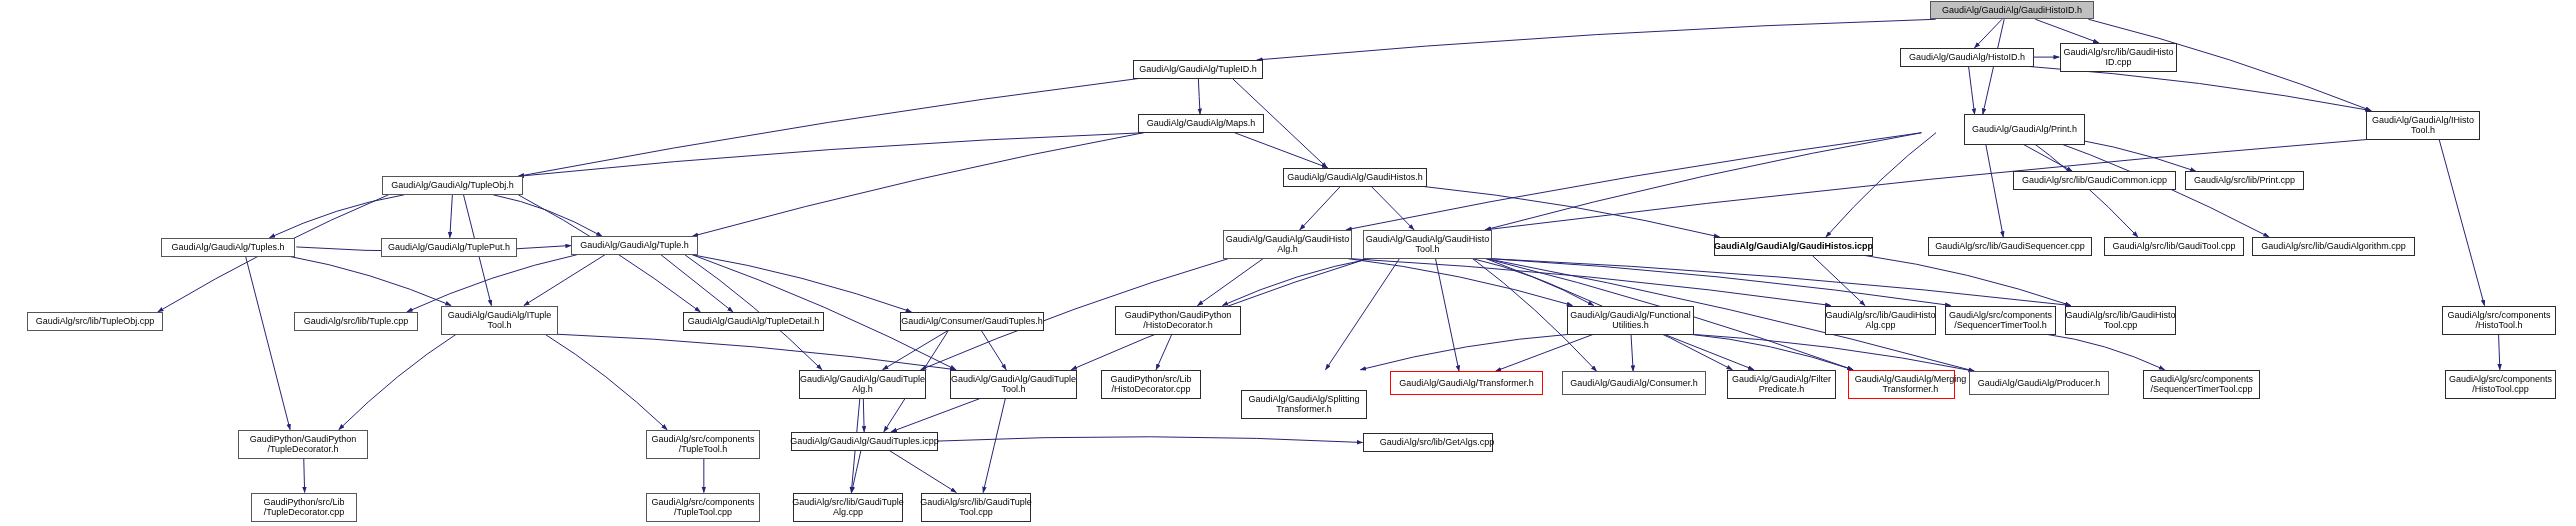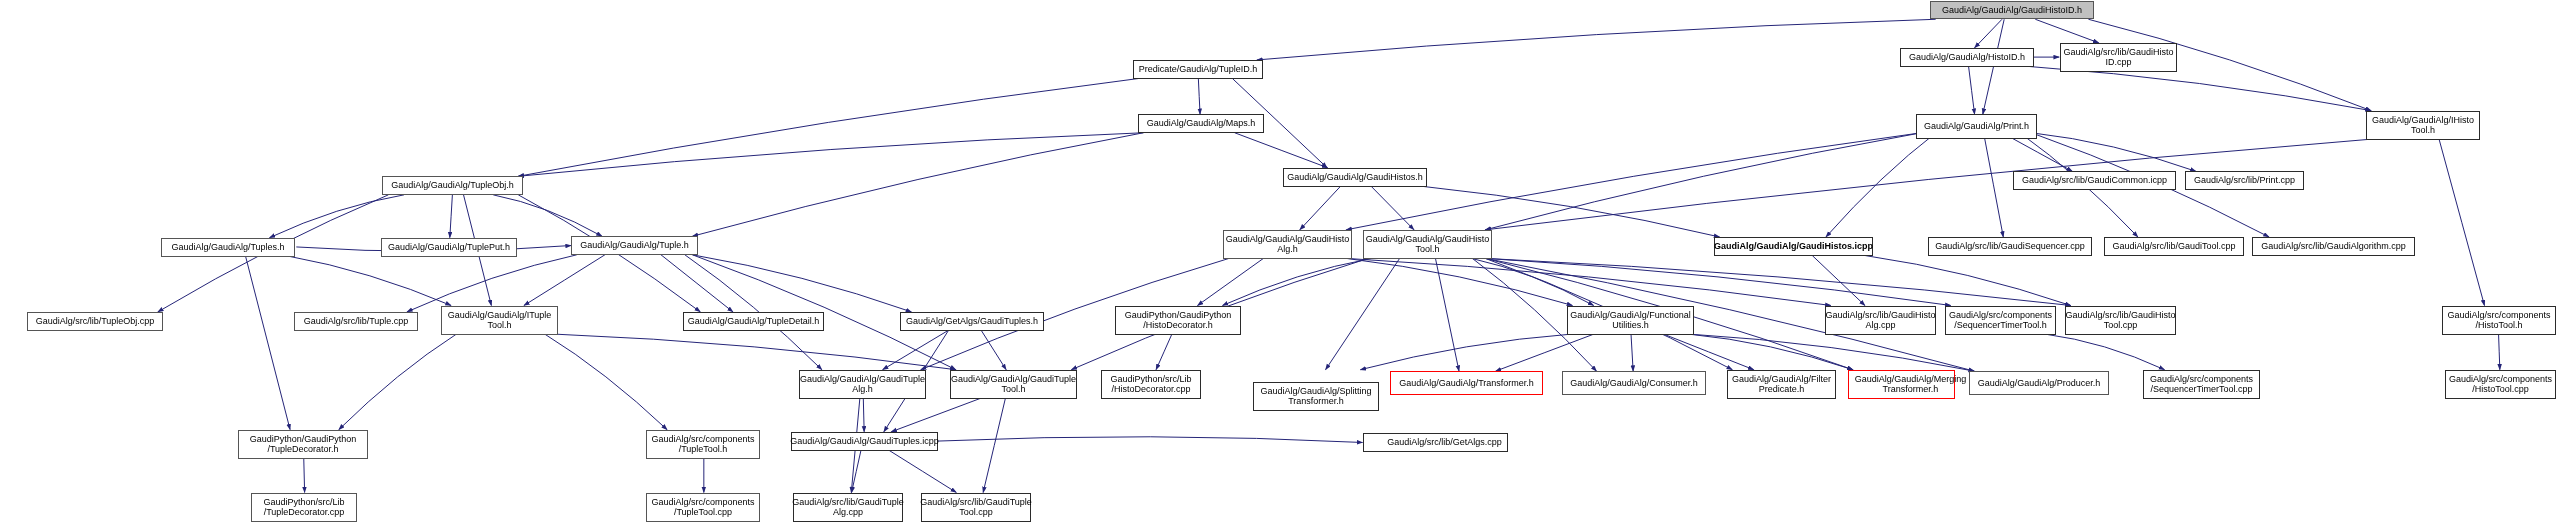--- a/index.html
+++ b/index.html
@@ -104,26 +104,26 @@
         <path d="M1407.56,558 Q1391.96,624 1376.36,690" marker-end="url(#arrow)"></path>
         <path d="M424.44,642 Q425.03999999999996,666 425.64,690" marker-end="url(#arrow)"></path>
         <path d="M985,642 Q985,666 985,690" marker-end="url(#arrow)"></path>
         <path d="M1205.16,631 Q1198.56,660.5 1191.96,690" marker-end="url(#arrow)"></path>
         <path d="M1244.54,631 Q1291.6399999999999,660.5 1338.74,690" marker-end="url(#arrow)"></path>
         <path d="M1313,618 Q1610.5,605 1908,620" marker-end="url(#arrow)"></path>
       </g>
   </svg>
   <div id="node-layer">
       <div class="node filled" style="left: 1930px; top: 0.7px; width: 164px; height: 18.6px;"><span>GaudiAlg/GaudiAlg/GaudiHistoID.h</span></div>
-      <div class="node" style="left: 1133px; top: 60px; width: 130px; height: 18.6px;"><span>Predicate/GaudiAlg/TupleID.h</span></div>
+      <div class="node" style="left: 1133px; top: 60px; width: 130px; height: 18.6px;"><span>GaudiAlg/GaudiAlg/TupleID.h</span></div>
       <div class="node" style="left: 1900px; top: 48px; width: 134px; height: 18.6px;"><span>GaudiAlg/GaudiAlg/HistoID.h</span></div>
       <div class="node" style="left: 2060px; top: 43px; width: 117px; height: 28.6px;"><span>GaudiAlg/src/lib/GaudiHisto
 ID.cpp</span></div>
       <div class="node" style="left: 1138px; top: 114px; width: 126px; height: 18.6px;"><span>GaudiAlg/GaudiAlg/Maps.h</span></div>
-      <div class="node" style="left: 1916px; top: 114px; width: 121px; height: 25px;"><span>GaudiAlg/GaudiAlg/Print.h</span></div>
+      <div class="node" style="left: 1964px; top: 114px; width: 121px; height: 31px;"><span>GaudiAlg/GaudiAlg/Print.h</span></div>
       <div class="node" style="left: 2366px; top: 111px; width: 114px; height: 28.6px;"><span>GaudiAlg/GaudiAlg/IHisto
 Tool.h</span></div>
       <div class="node thick" style="left: 382px; top: 176px; width: 141px; height: 18.6px;"><span>GaudiAlg/GaudiAlg/TupleObj.h</span></div>
       <div class="node" style="left: 1283px; top: 168px; width: 144px; height: 18.6px;"><span>GaudiAlg/GaudiAlg/GaudiHistos.h</span></div>
       <div class="node" style="left: 2013px; top: 171px; width: 163px; height: 18.6px;"><span>GaudiAlg/src/lib/GaudiCommon.icpp</span></div>
       <div class="node" style="left: 2185px; top: 171px; width: 119px; height: 18.6px;"><span>GaudiAlg/src/lib/Print.cpp</span></div>
       <div class="node thick" style="left: 161px; top: 238px; width: 134px; height: 18.6px;"><span>GaudiAlg/GaudiAlg/Tuples.h</span></div>
       <div class="node thick" style="left: 381px; top: 238px; width: 136px; height: 18.6px;"><span>GaudiAlg/GaudiAlg/TuplePut.h</span></div>
       <div class="node thick" style="left: 571px; top: 236px; width: 127px; height: 18.6px;"><span>GaudiAlg/GaudiAlg/Tuple.h</span></div>
       <div class="node thick" style="left: 1223px; top: 230px; width: 129px; height: 28.6px;"><span>GaudiAlg/GaudiAlg/GaudiHisto
@@ -132,58 +132,58 @@
 Tool.h</span></div>
       <div class="node" style="left: 1714px; top: 237px; width: 159px; height: 18.6px; font-weight: bold;"><span>GaudiAlg/GaudiAlg/GaudiHistos.icpp</span></div>
       <div class="node" style="left: 1928px; top: 237px; width: 164px; height: 18.6px;"><span>GaudiAlg/src/lib/GaudiSequencer.cpp</span></div>
       <div class="node" style="left: 2104px; top: 237px; width: 140px; height: 18.6px;"><span>GaudiAlg/src/lib/GaudiTool.cpp</span></div>
       <div class="node" style="left: 2252px; top: 237px; width: 163px; height: 18.6px;"><span>GaudiAlg/src/lib/GaudiAlgorithm.cpp</span></div>
       <div class="node thick" style="left: 27px; top: 312px; width: 136px; height: 18.6px;"><span>GaudiAlg/src/lib/TupleObj.cpp</span></div>
       <div class="node thick" style="left: 294px; top: 312px; width: 124px; height: 18.6px;"><span>GaudiAlg/src/lib/Tuple.cpp</span></div>
       <div class="node thick" style="left: 441px; top: 306px; width: 117px; height: 28.6px;"><span>GaudiAlg/GaudiAlg/ITuple
 Tool.h</span></div>
       <div class="node" style="left: 683px; top: 312px; width: 141px; height: 18.6px;"><span>GaudiAlg/GaudiAlg/TupleDetail.h</span></div>
-      <div class="node" style="left: 900px; top: 312px; width: 144px; height: 18.6px;"><span>GaudiAlg/GetAlgs/GaudiTuples.h</span></div>
+      <div class="node" style="left: 900px; top: 312px; width: 144px; height: 18.6px;"><span>GaudiAlg/Consumer/GaudiTuples.h</span></div>
       <div class="node" style="left: 1115px; top: 306px; width: 126px; height: 28.6px;"><span>GaudiPython/GaudiPython
 /HistoDecorator.h</span></div>
       <div class="node" style="left: 1567px; top: 306px; width: 127px; height: 28.6px;"><span>GaudiAlg/GaudiAlg/Functional
 Utilities.h</span></div>
       <div class="node" style="left: 1825px; top: 306px; width: 111px; height: 28.6px;"><span>GaudiAlg/src/lib/GaudiHisto
 Alg.cpp</span></div>
       <div class="node" style="left: 1945px; top: 306px; width: 111px; height: 28.6px;"><span>GaudiAlg/src/components
 /SequencerTimerTool.h</span></div>
       <div class="node" style="left: 2065px; top: 306px; width: 111px; height: 28.6px;"><span>GaudiAlg/src/lib/GaudiHisto
 Tool.cpp</span></div>
       <div class="node" style="left: 2442px; top: 306px; width: 114px; height: 28.6px;"><span>GaudiAlg/src/components
 /HistoTool.h</span></div>
       <div class="node" style="left: 799px; top: 370px; width: 127px; height: 28.6px;"><span>GaudiAlg/GaudiAlg/GaudiTuple
 Alg.h</span></div>
       <div class="node" style="left: 950px; top: 370px; width: 127px; height: 28.6px;"><span>GaudiAlg/GaudiAlg/GaudiTuple
 Tool.h</span></div>
       <div class="node" style="left: 1101px; top: 370px; width: 100px; height: 28.6px;"><span>GaudiPython/src/Lib
 /HistoDecorator.cpp</span></div>
-      <div class="node" style="left: 1241px; top: 382px; width: 126px; height: 28.6px; margin-left: 12px;"><span>GaudiAlg/GaudiAlg/Splitting
+      <div class="node" style="left: 1241px; top: 390px; width: 126px; height: 28.6px;"><span>GaudiAlg/GaudiAlg/Splitting
 Transformer.h</span></div>
       <div class="node red" style="left: 1390px; top: 371px; width: 153px; height: 24px;"><span>GaudiAlg/GaudiAlg/Transformer.h</span></div>
       <div class="node thick" style="left: 1562px; top: 371px; width: 144px; height: 24px;"><span>GaudiAlg/GaudiAlg/Consumer.h</span></div>
       <div class="node" style="left: 1727px; top: 370px; width: 109px; height: 28.6px;"><span>GaudiAlg/GaudiAlg/Filter
 Predicate.h</span></div>
       <div class="node red" style="left: 1848px; top: 370px; width: 107px; height: 28.6px; padding-left: 20px;"><span>GaudiAlg/GaudiAlg/Merging
 Transformer.h</span></div>
       <div class="node thick" style="left: 1969px; top: 371px; width: 140px; height: 24px;"><span>GaudiAlg/GaudiAlg/Producer.h</span></div>
       <div class="node" style="left: 2143px; top: 370px; width: 117px; height: 28.6px;"><span>GaudiAlg/src/components
 /SequencerTimerTool.cpp</span></div>
       <div class="node" style="left: 2445px; top: 370px; width: 111px; height: 28.6px;"><span>GaudiAlg/src/components
 /HistoTool.cpp</span></div>
       <div class="node thick" style="left: 238px; top: 430px; width: 130px; height: 28.6px;"><span>GaudiPython/GaudiPython
 /TupleDecorator.h</span></div>
       <div class="node thick" style="left: 646px; top: 430px; width: 114px; height: 28.6px;"><span>GaudiAlg/src/components
 /TupleTool.h</span></div>
       <div class="node" style="left: 791px; top: 432px; width: 147px; height: 18.6px;"><span>GaudiAlg/GaudiAlg/GaudiTuples.icpp</span></div>
-      <div class="node" style="left: 1363px; top: 433px; width: 145px; height: 18.6px; padding-left: 20px;"><span>GaudiAlg/src/lib/GetAlgs.cpp</span></div>
+      <div class="node" style="left: 1363px; top: 433px; width: 130px; height: 18.6px; padding-left: 20px;"><span>GaudiAlg/src/lib/GetAlgs.cpp</span></div>
       <div class="node thick" style="left: 251px; top: 493px; width: 106px; height: 28.6px;"><span>GaudiPython/src/Lib
 /TupleDecorator.cpp</span></div>
       <div class="node thick" style="left: 646px; top: 493px; width: 114px; height: 28.6px;"><span>GaudiAlg/src/components
 /TupleTool.cpp</span></div>
       <div class="node" style="left: 793px; top: 493px; width: 110px; height: 28.6px;"><span>GaudiAlg/src/lib/GaudiTuple
 Alg.cpp</span></div>
       <div class="node" style="left: 921px; top: 493px; width: 110px; height: 28.6px;"><span>GaudiAlg/src/lib/GaudiTuple
 Tool.cpp</span></div>
     </div>
 </div>

